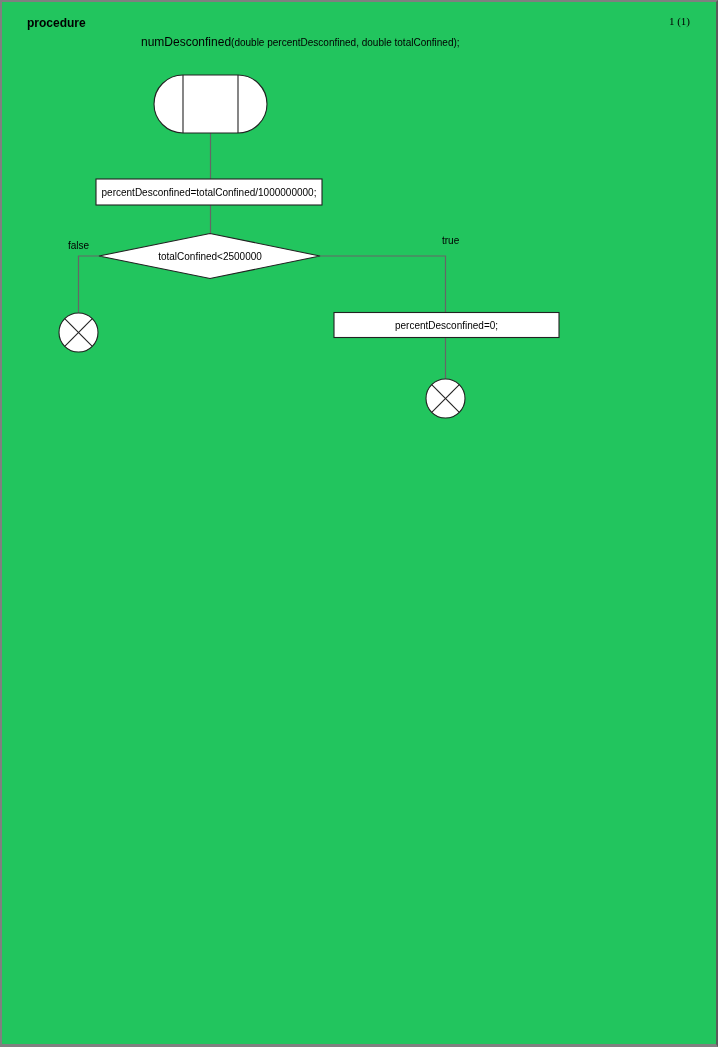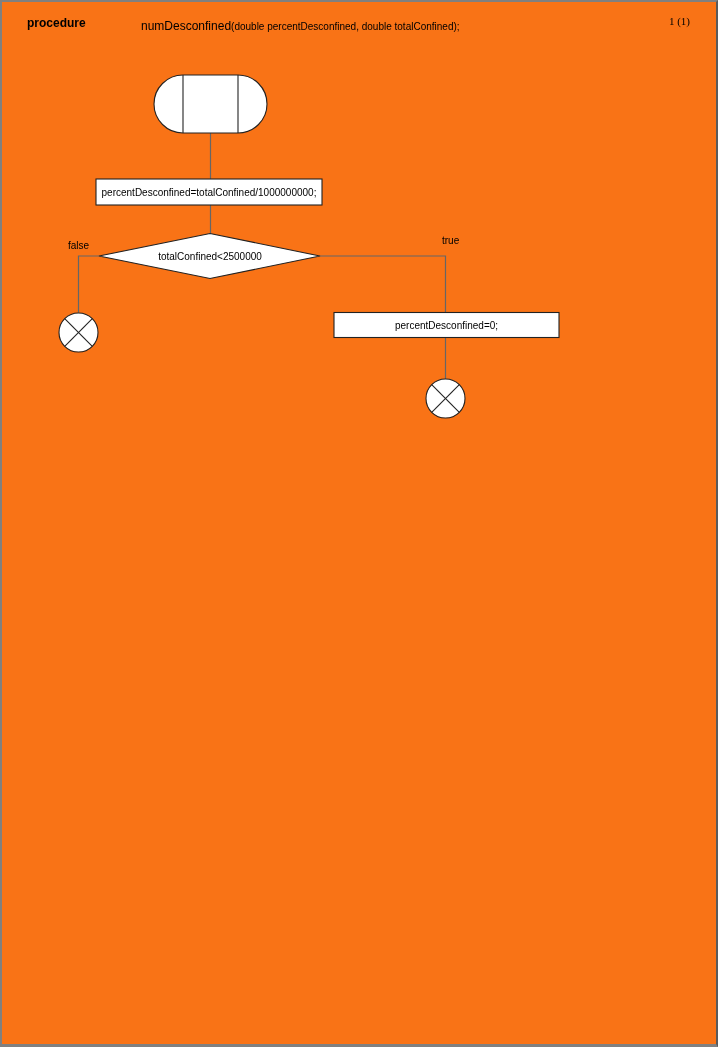--- a/index.html
+++ b/index.html
@@ -6,39 +6,39 @@
     margin: 0;
     padding: 0;
     background: #ffffff;
     font-family: "Liberation Sans", sans-serif;
   }
   .page {
     position: relative;
     width: 718px;
     height: 1047px;
     box-sizing: border-box;
-    background: #f97316;
+    background: #22c55e;
     border: 2px solid #808080;
     border-bottom-width: 3px;
     border-right-color: #5a5a5a;
     overflow: hidden;
   }
   .hdr-kind {
     position: absolute;
     left: 25px;
     top: 14px;
     font-size: 12px;
     font-weight: bold;
     color: #000000;
     white-space: nowrap;
   }
   .hdr-signature {
     position: absolute;
     left: 139px;
-    top: 14px;
+    top: 30px;
     white-space: nowrap;
     color: #000000;
   }
   .hdr-signature .sig-name { font-size: 12px; }
   .hdr-signature .sig-params { font-size: 10px; }
   .hdr-pagenum {
     position: absolute;
     right: 26px;
     top: 13px;
     font-size: 11px;

